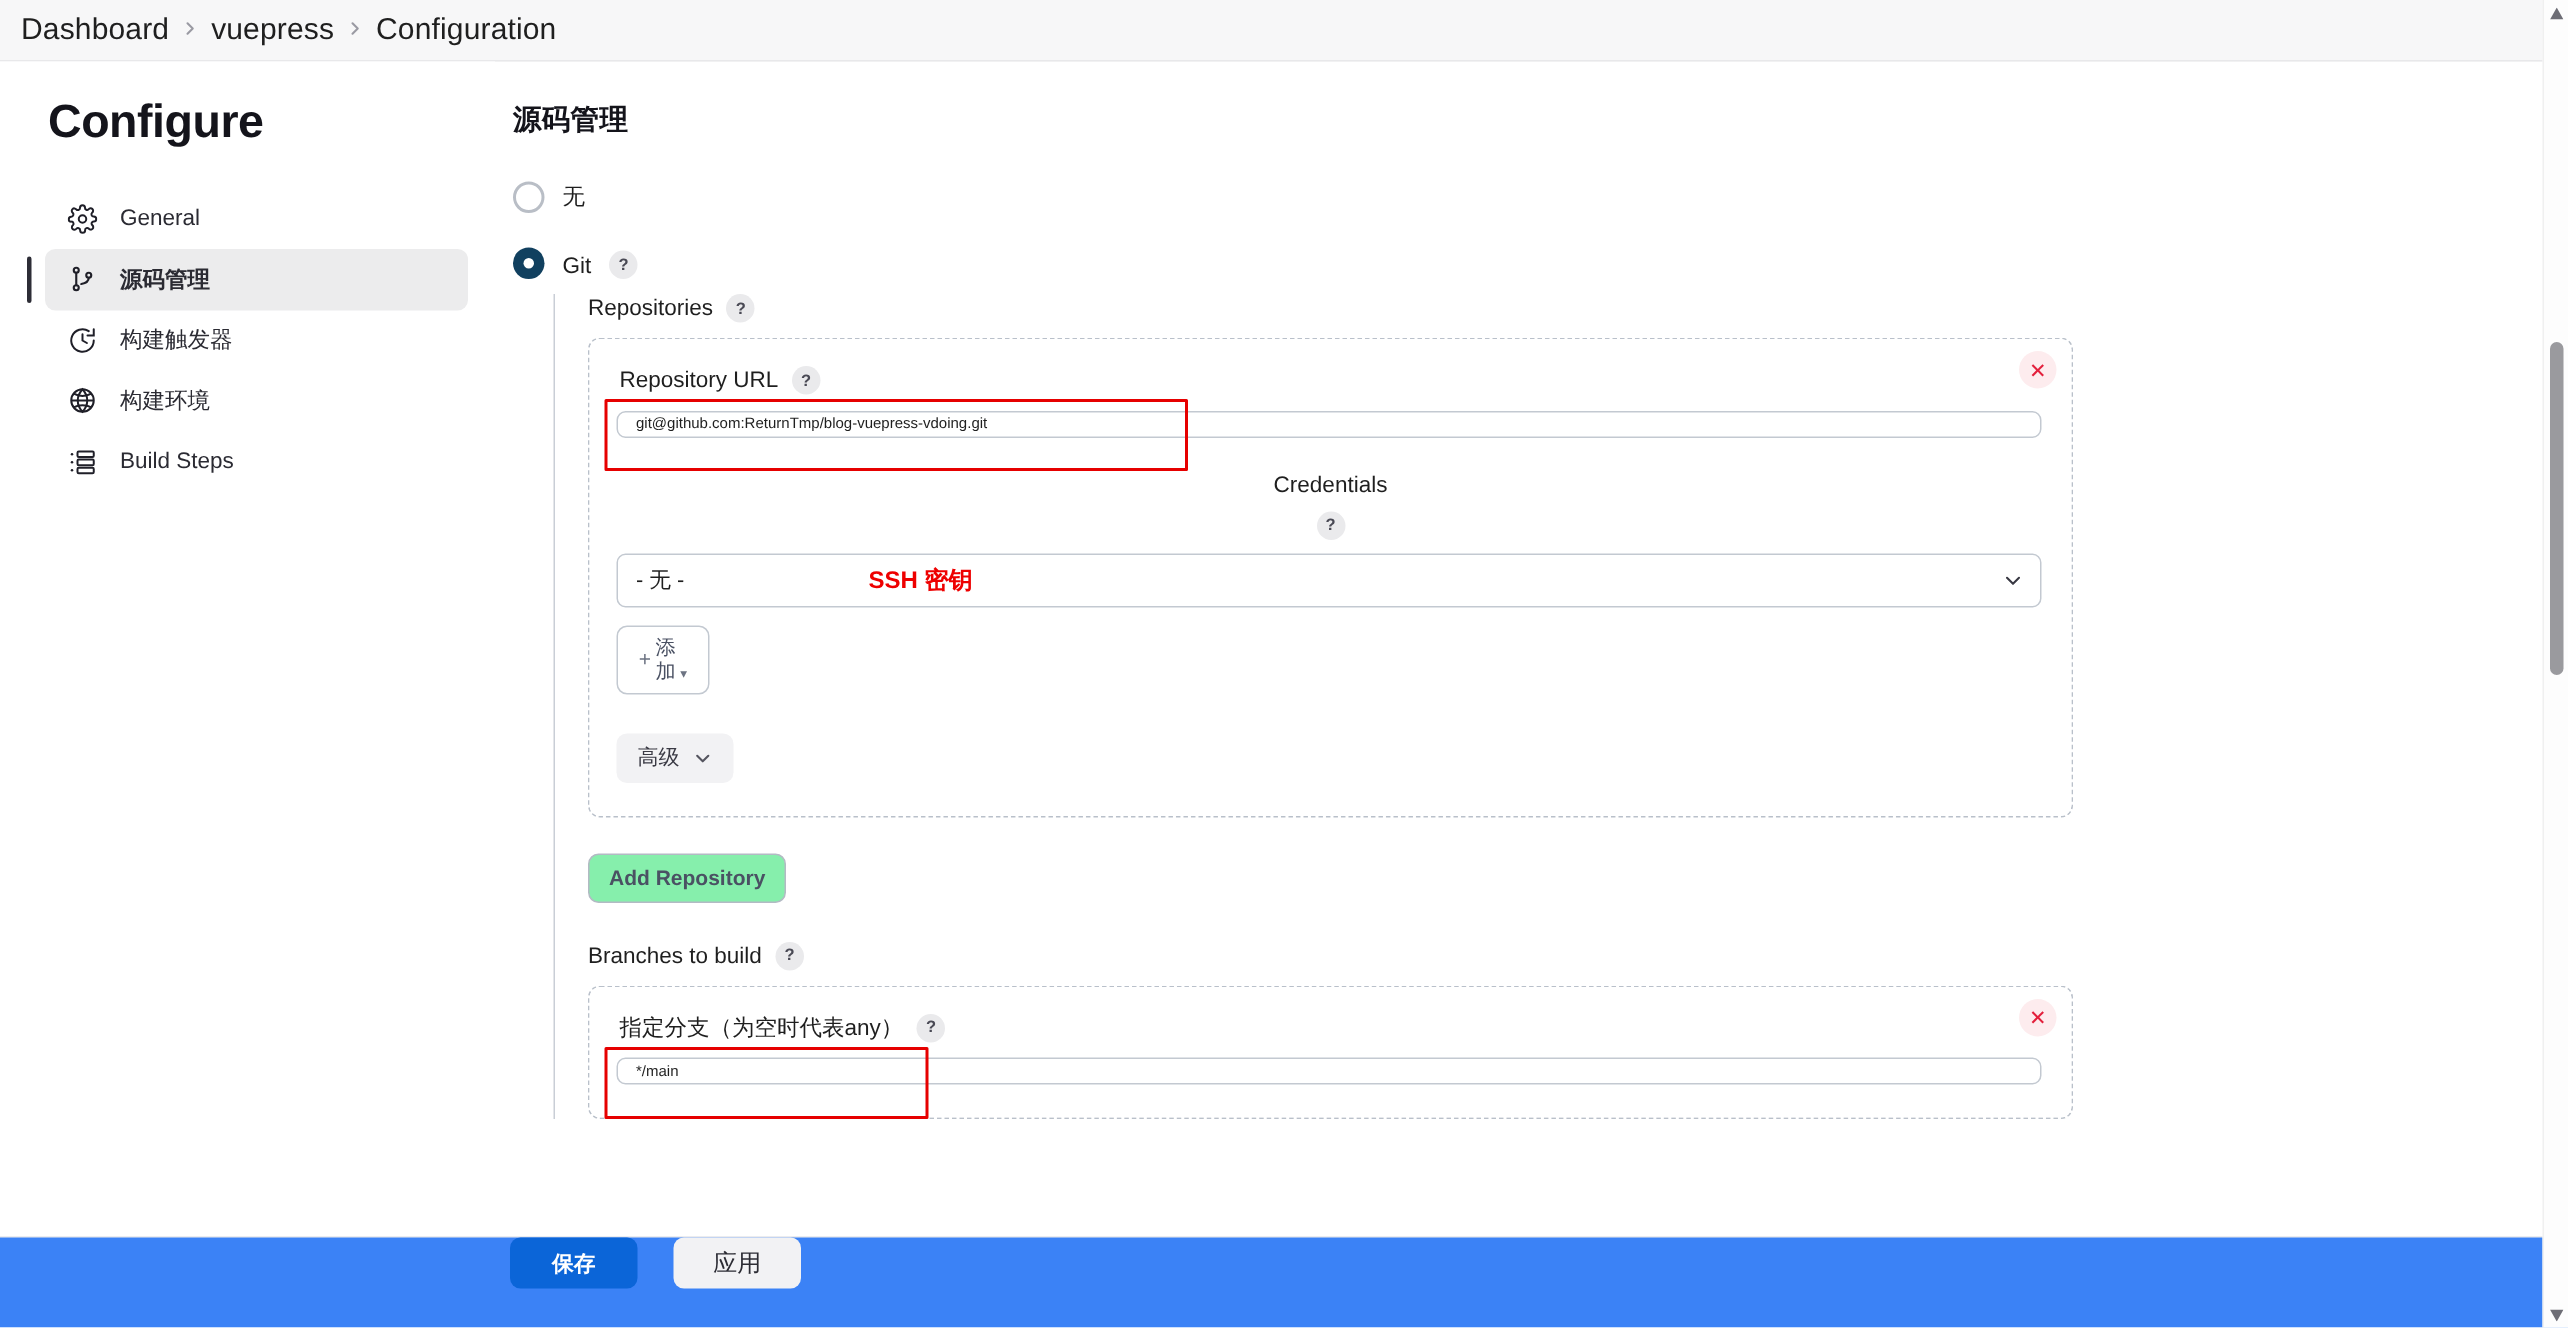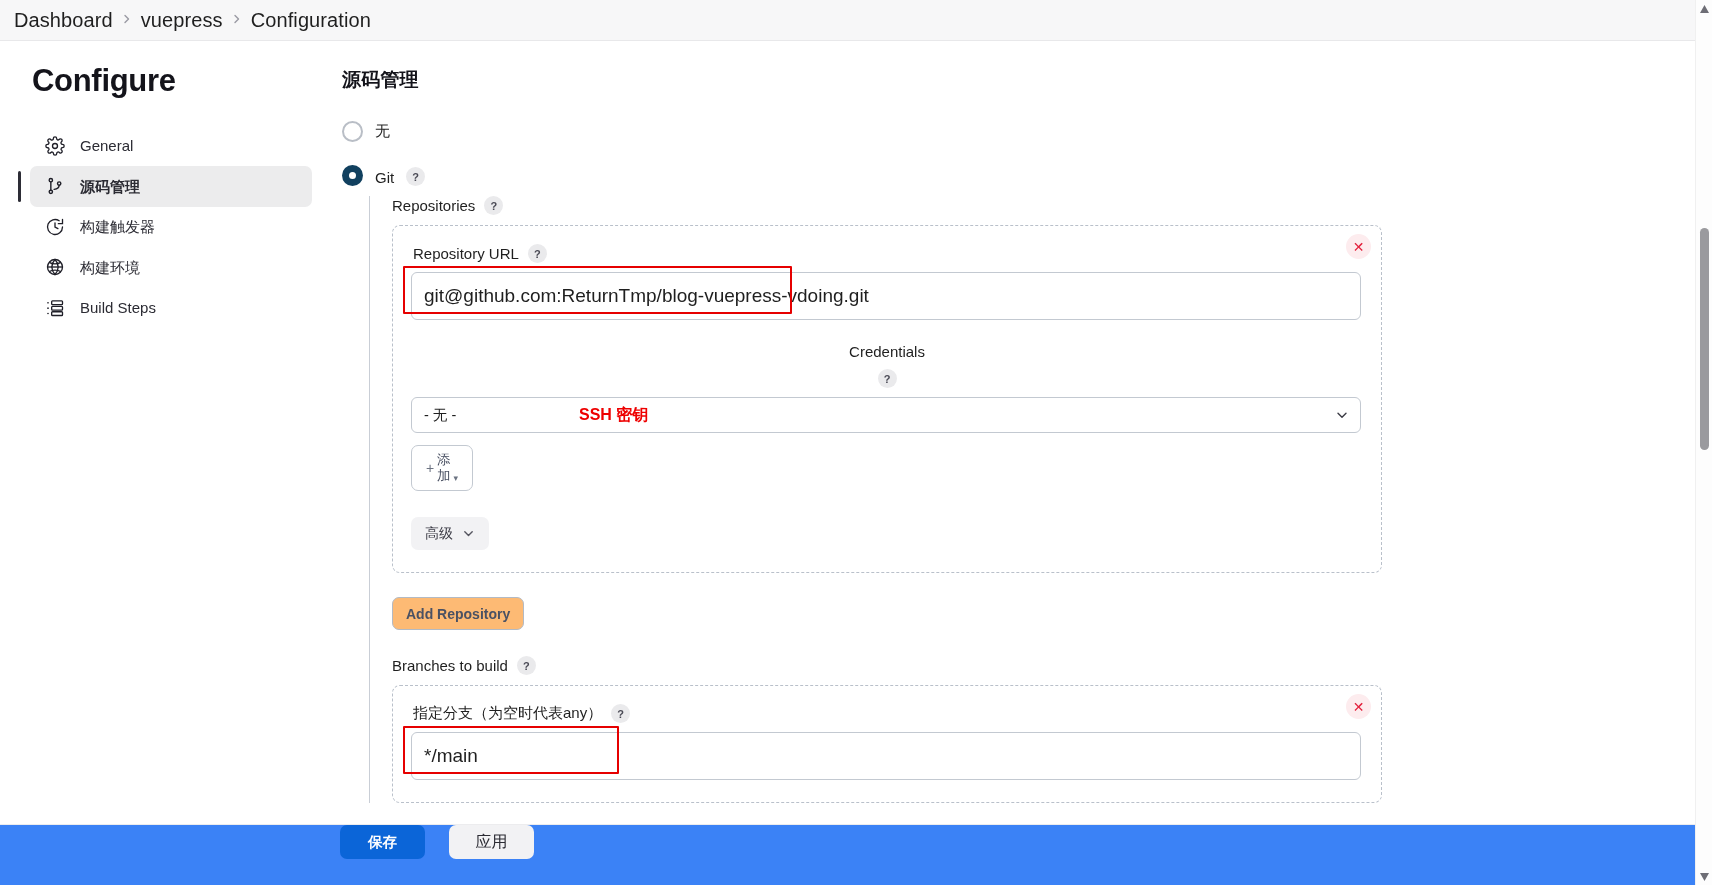--- a/index.html
+++ b/index.html
@@ -200,25 +200,25 @@
     align-items: center;
     gap: 9px;
     font-size: 15px;
     color: #1f1f1f;
     margin: 0 0 9px 2px;
   }
 
   
   .text-input {
     width: 100%;
-    height: 48px;
+    height: 18px;
     border: 1px solid #c3c9d1;
     border-radius: 6px;
     background: #fff;
-    font-size: 19px;
+    font-size: 10px;
     font-family: inherit;
     color: #1f1f1f;
     padding: 0 12px;
     outline: none;
   }
   .select-wrap { position: relative; width: 100%; }
   .select-input {
     width: 100%;
     height: 36px;
     border: 1px solid #c3c9d1;
@@ -296,21 +296,21 @@
     align-items: center;
     gap: 9px;
   }
   .adv-btn .chev { display: flex; color: #55555f; }
 
   .add-repo-btn {
     height: 33px;
     padding: 0 13px;
     border: 1px solid #b3bac4;
     border-radius: 7px;
-    background: #fdba74;
+    background: #86efac;
     color: #4a5163;
     font-size: 14px;
     font-weight: 700;
     font-family: inherit;
     cursor: pointer;
     margin-bottom: 26px;
   }
 
   
   .bottom-bar {

